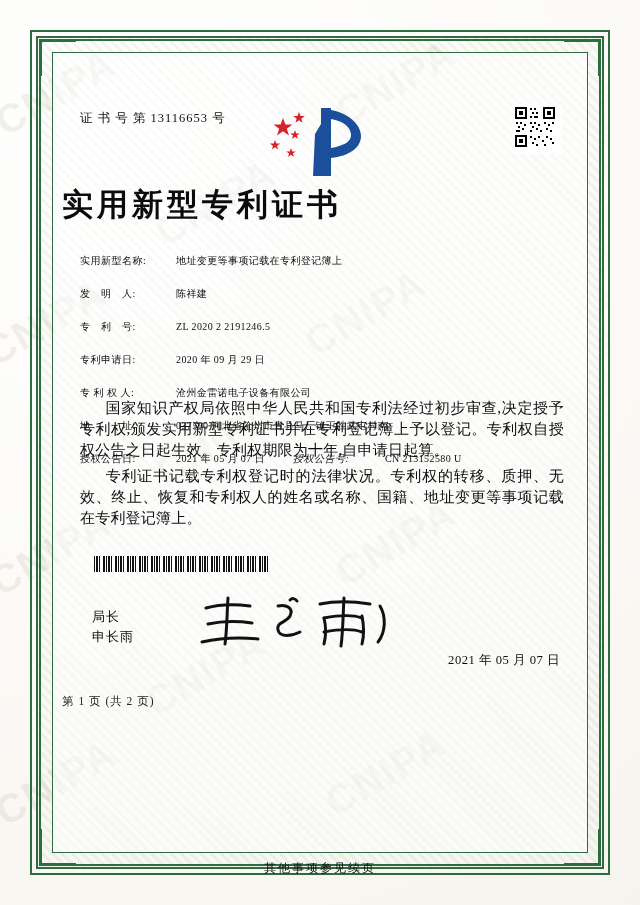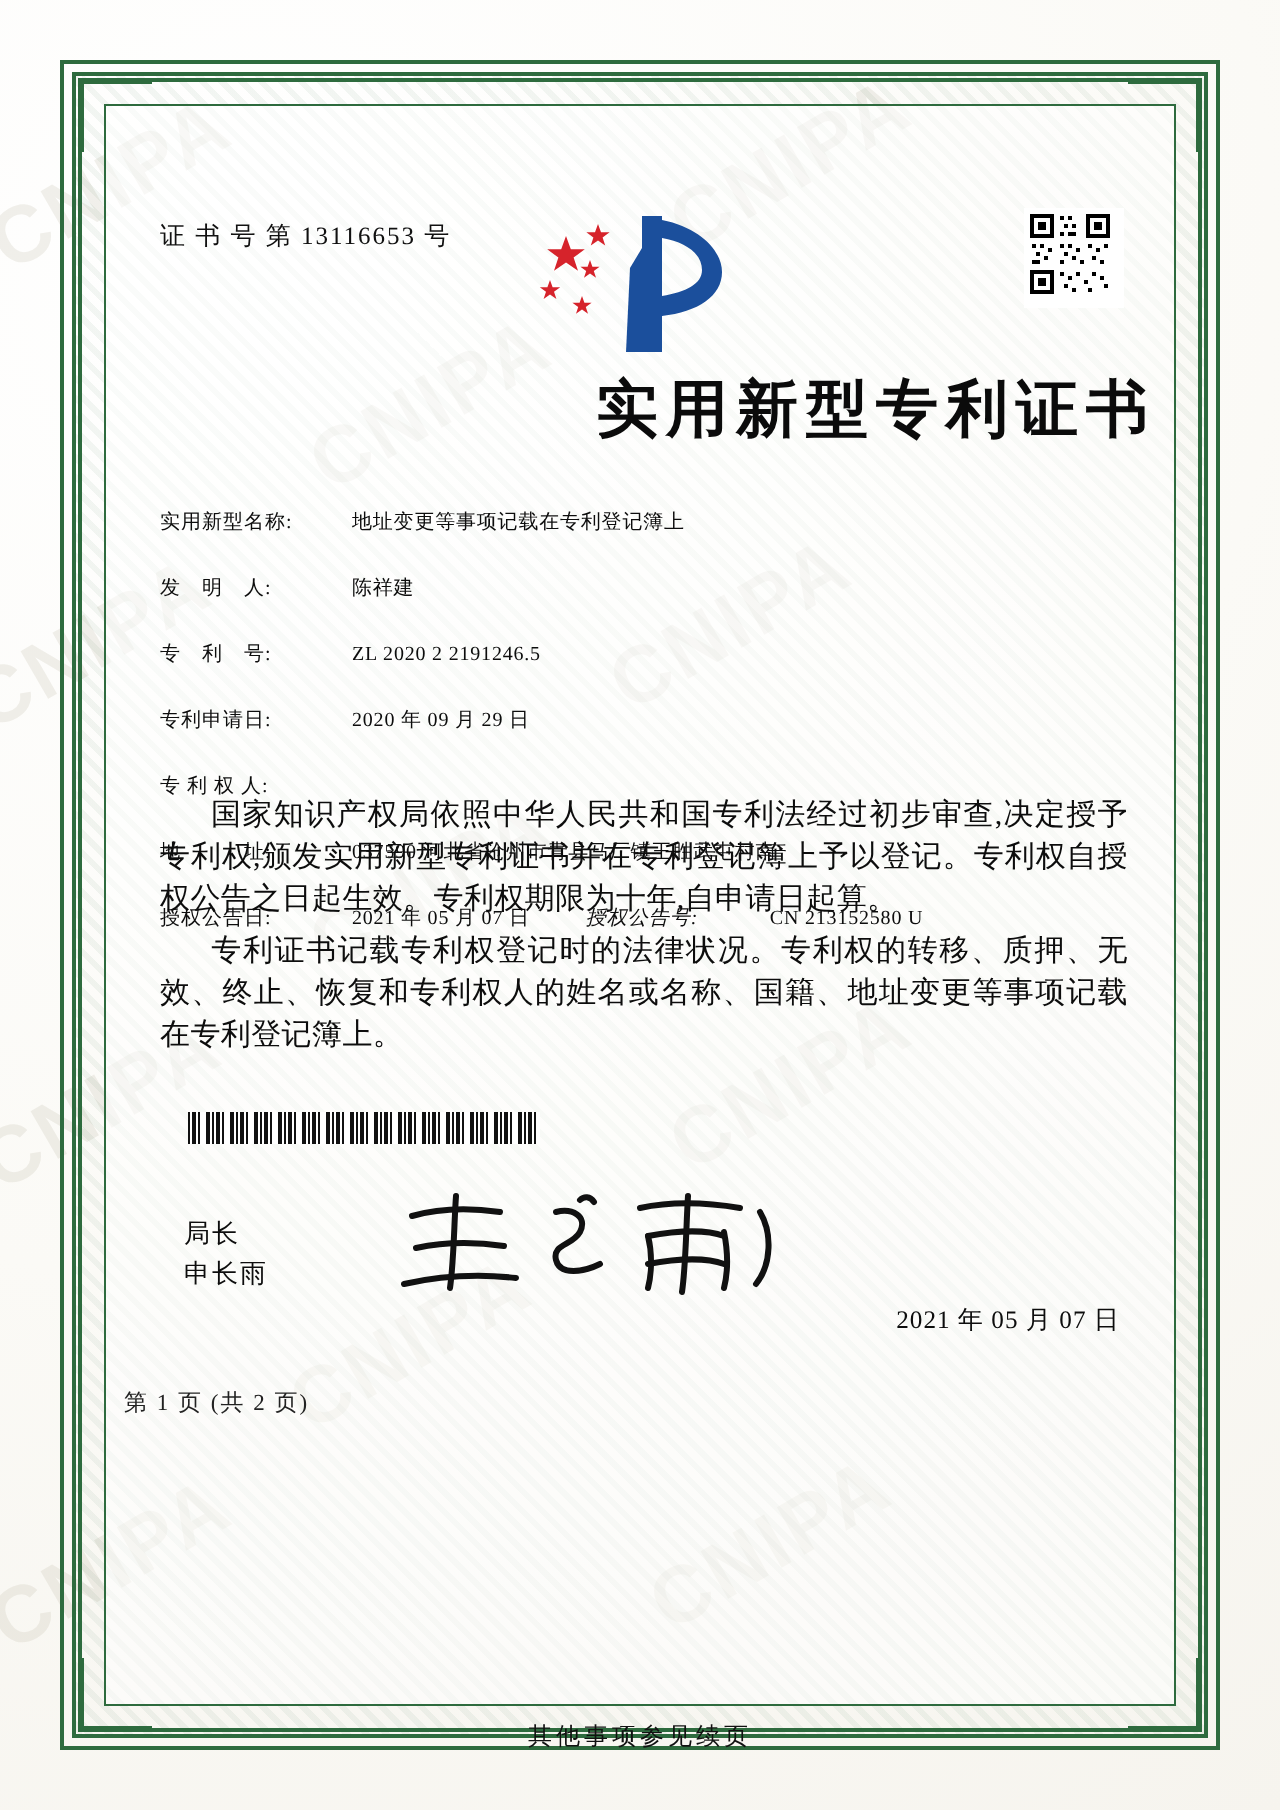--- a/index.html
+++ b/index.html
@@ -117,21 +117,21 @@
     transform: translateX(-50%);
     width: 110px;
     height: 76px;
   }
 
   .title {
     position: absolute;
     left: 0;
     right: 0;
     top: 122px;
-    text-align: right;
+    text-align: left;
     font-size: 31px;
     font-weight: bold;
     letter-spacing: 4px;
     color: #0b0b0b;
     font-family: "DejaVu Serif", "Liberation Serif", serif;
   }
 
   .fields {
     position: absolute;
     left: 18px;
@@ -359,20 +359,21 @@
       <div class="field">
         <span class="lbl">专　利　号:</span>
         <span class="val">ZL 2020 2 2191246.5</span>
       </div>
       <div class="field">
         <span class="lbl">专利申请日:</span>
         <span class="val">2020 年 09 月 29 日</span>
       </div>
       <div class="field">
         <span class="lbl">专 利 权 人:</span>
+        <span class="val">沧州金雷诺电子设备有限公司</span>
       </div>
       <div class="field">
         <span class="lbl">地　　　址:</span>
         <span class="val">037590 河北省沧州市青县马厂镇王胜武屯村南</span>
       </div>
       <div class="field two">
         <span class="lbl">授权公告日:</span>
         <span class="val">2021 年 05 月 07 日</span>
         <span class="lbl2">授权公告号:</span>
         <span class="val">CN 213152580 U</span>

